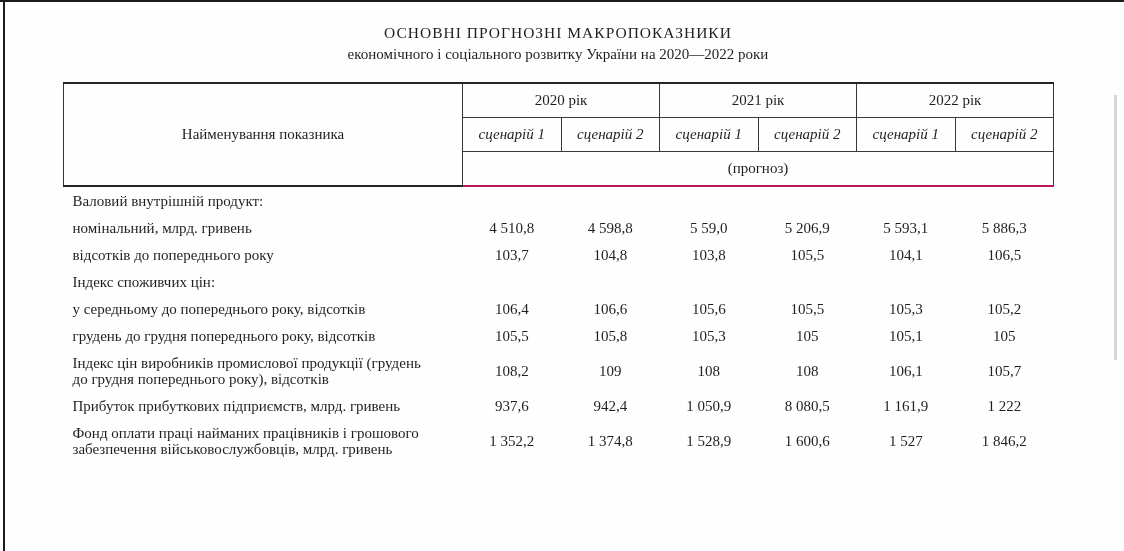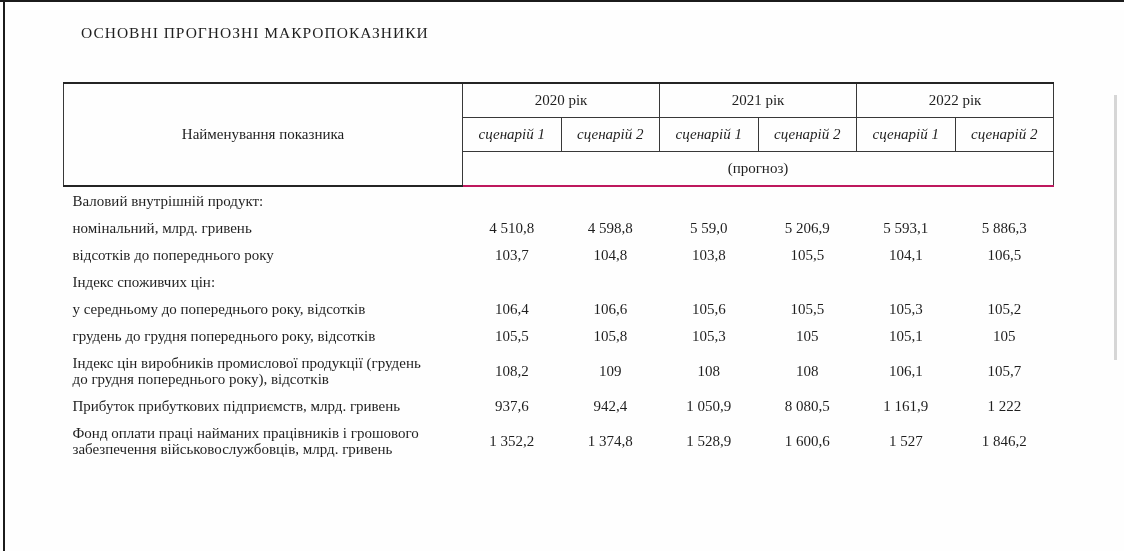--- a/index.html
+++ b/index.html
@@ -6,21 +6,21 @@
   html,body { width:1124px; height:551px; background:#ffffff; overflow:hidden; }
   body { font-family:"Liberation Serif","DejaVu Serif",serif; color:#1f1f1f; }
 
   .page { position:relative; width:1124px; height:551px; background:#fefefe; }
 
   
   .edge-top   { position:absolute; top:0; left:0; width:1124px; height:2px; background:#1b1b1b; }
   .edge-left  { position:absolute; top:0; left:3px; width:2px; height:551px; background:#1b1b1b; }
   .edge-right { position:absolute; top:95px; left:1114px; width:3px; height:265px; background:#d6d6d6; }
 
-  .title-wrap { position:absolute; left:81px; top:24px; width:990px; }
+  .title-wrap { position:absolute; left:63px; top:24px; width:990px; text-align:center; }
   .doc-title { font-size:15.5px; letter-spacing:1px; line-height:17px; }
   .doc-subtitle { font-size:15px; margin-top:5px; line-height:17px; }
 
   table.macro { position:absolute; left:63px; top:82px; width:990px;
                 border-collapse:collapse; table-layout:fixed; font-size:15px; }
   col.c-name { width:399px; }
   col.c-val  { width:98.5px; }
 
   thead th { font-weight:normal; text-align:center; vertical-align:middle;
              border:1.5px solid #383838; padding:8px; }
@@ -39,20 +39,21 @@
 </head>
 <body>
 
 <div class="page">
   <div class="edge-top"></div>
   <div class="edge-left"></div>
   <div class="edge-right"></div>
 
   <div class="title-wrap">
     <div class="doc-title">ОСНОВНІ ПРОГНОЗНІ МАКРОПОКАЗНИКИ</div>
+    <div class="doc-subtitle">економічного і соціального розвитку України на 2020—2022 роки</div>
   </div>
 
   <table class="macro">
     <colgroup>
       <col class="c-name">
       <col class="c-val">
         <col class="c-val">
         <col class="c-val">
       <col class="c-val">
         <col class="c-val">

